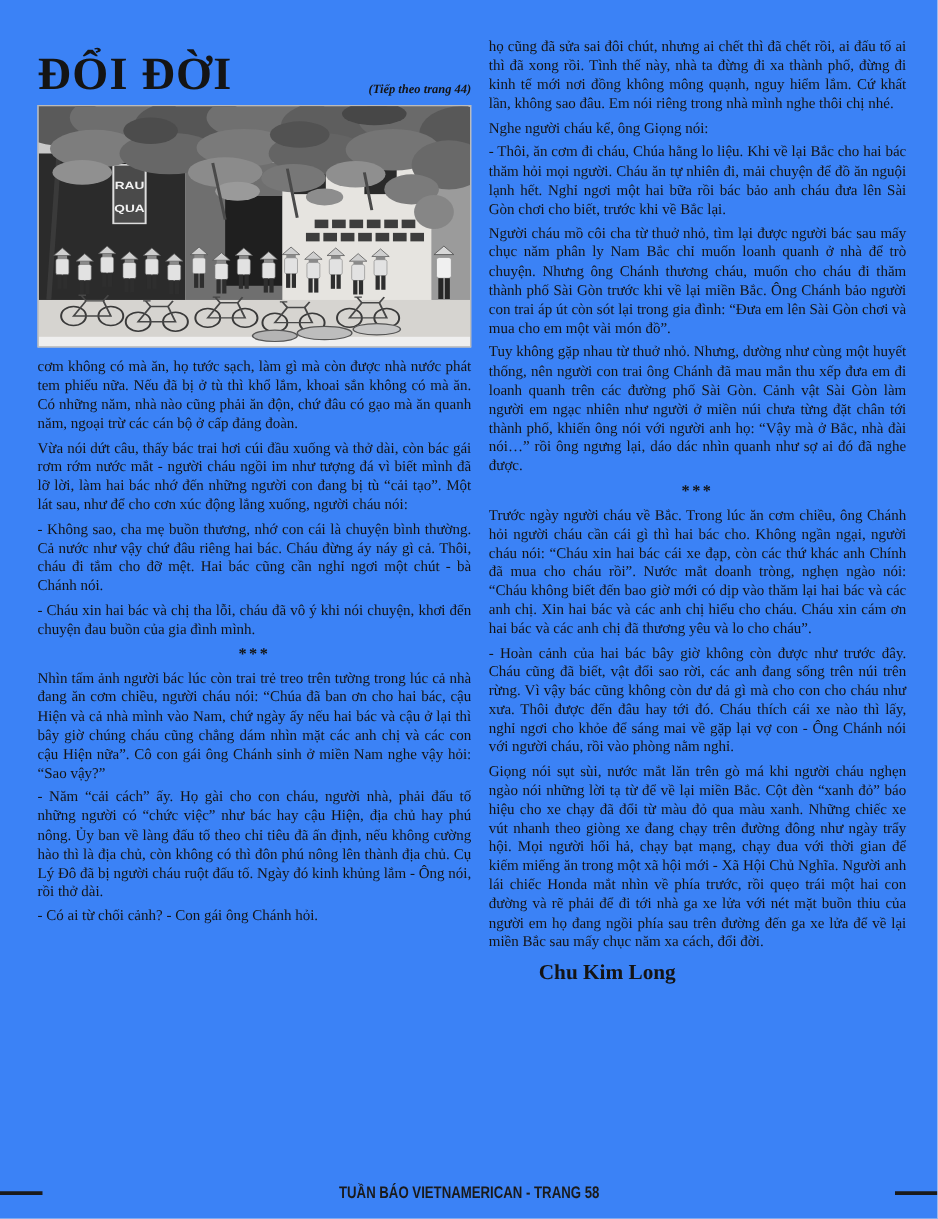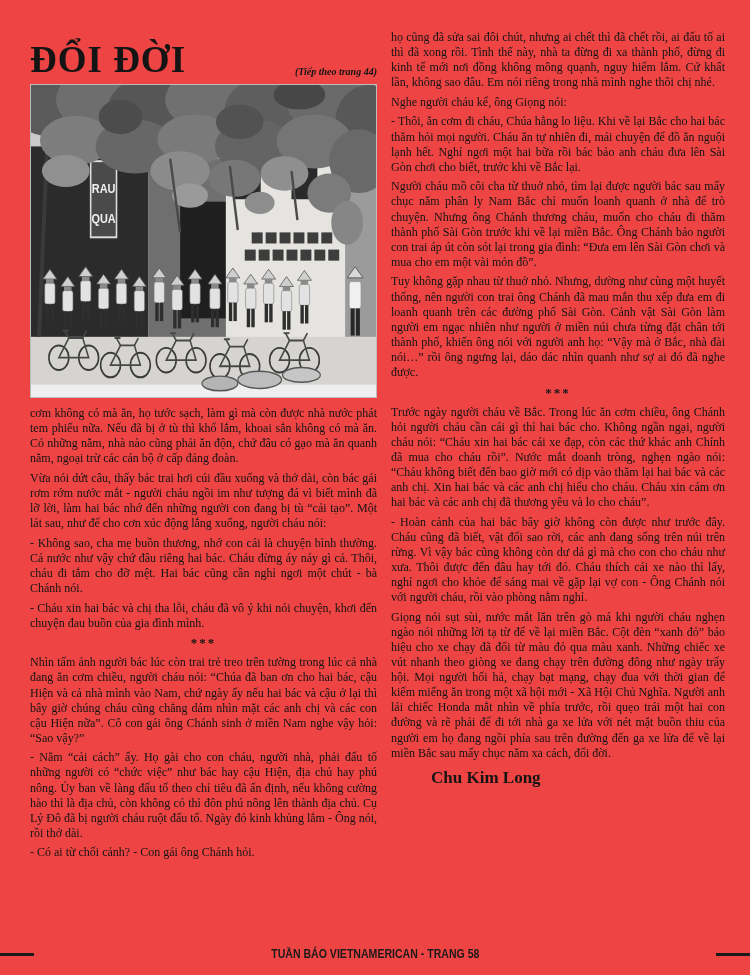--- a/index.html
+++ b/index.html
@@ -1,39 +1,39 @@
 <!DOCTYPE html>
 <html><head>
 <meta charset="utf-8">
 <style>
   * { margin:0; padding:0; box-sizing:border-box; }
   html,body { background:#e8e8e8; }
   .page {
     position:relative; width:750px; height:975px; margin:0 auto;
-    background:#ef4444; color:#141414; overflow:hidden;
+    background:#3b82f6; color:#141414; overflow:hidden;
     font-family:"Liberation Serif", serif;
   }
   .columns {
     display:flex; gap:14px; padding:26px 26px 0 30px;
   }
   .col-left  { width:347px; flex:0 0 347px; }
   .col-right { width:334px; flex:0 0 334px; padding-top:4px; }
   .title-row {
     display:flex; align-items:flex-end; justify-content:space-between;
     height:52px; margin-bottom:6px;
   }
   .article-title {
     font-size:37px; font-weight:bold; letter-spacing:1px; line-height:1;
     font-family:"Liberation Serif", serif;
   }
   .continuation {
     font-size:10px; font-weight:bold; font-style:italic; padding-bottom:1px;
   }
   .photo-frame {
-    width:347px; height:314px; margin:4px 0 8px 0; background:#cdcdcd;
+    width:347px; height:194px; margin:4px 0 8px 0; background:#cdcdcd;
     border:1px solid #bbb;
   }
   .photo-frame svg { display:block; width:100%; height:100%; }
   p.body {
     font-size:12px; line-height:15.1px; text-align:justify;
     margin:0 0 4.5px 0;
   }
   .sep {
     text-align:center; font-weight:bold; font-size:13px; letter-spacing:2px;
     margin:1px 0 4px 0;

